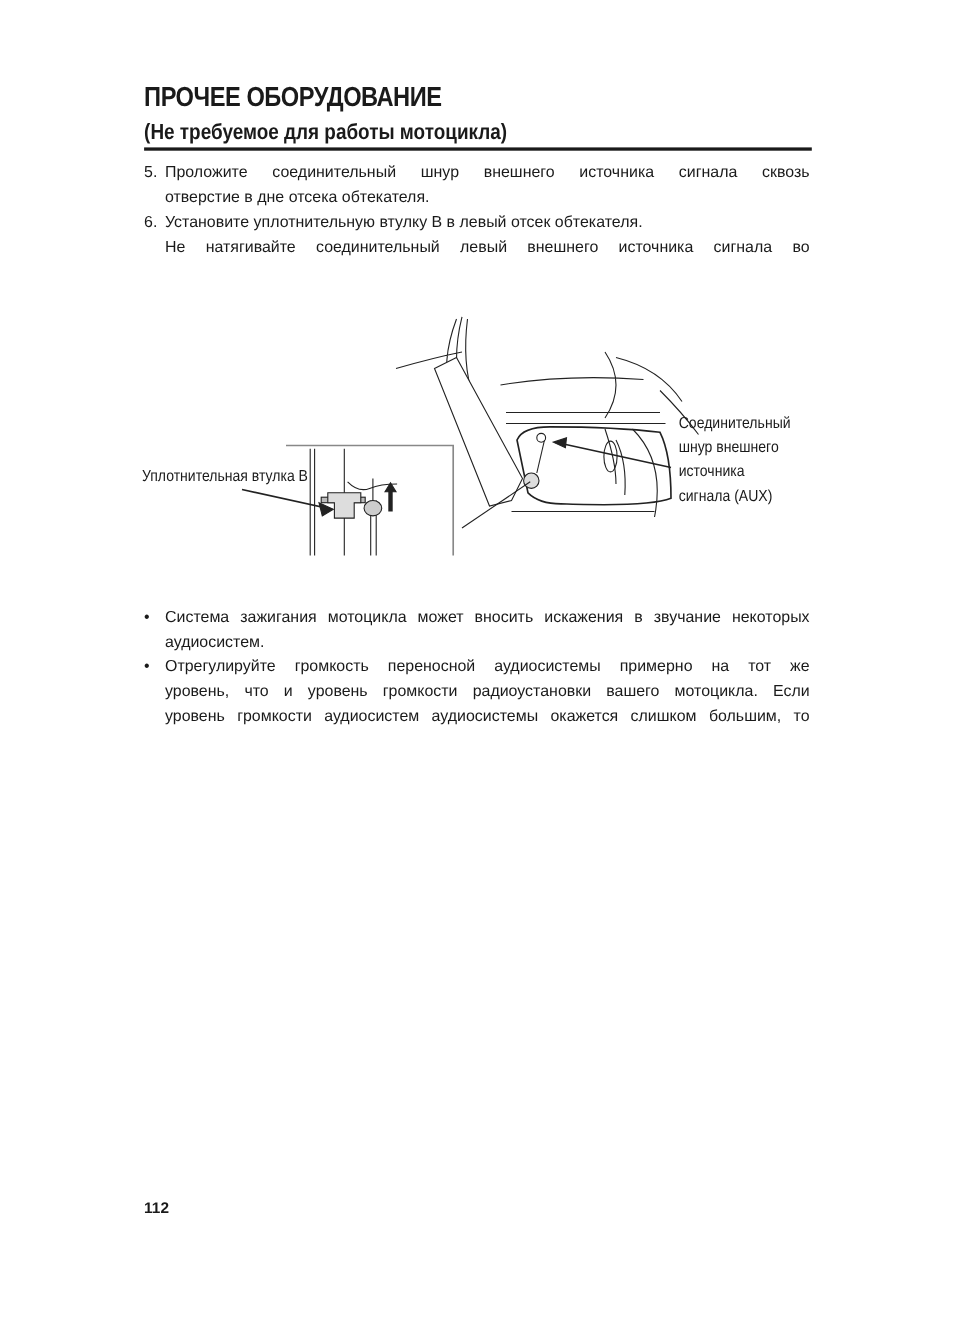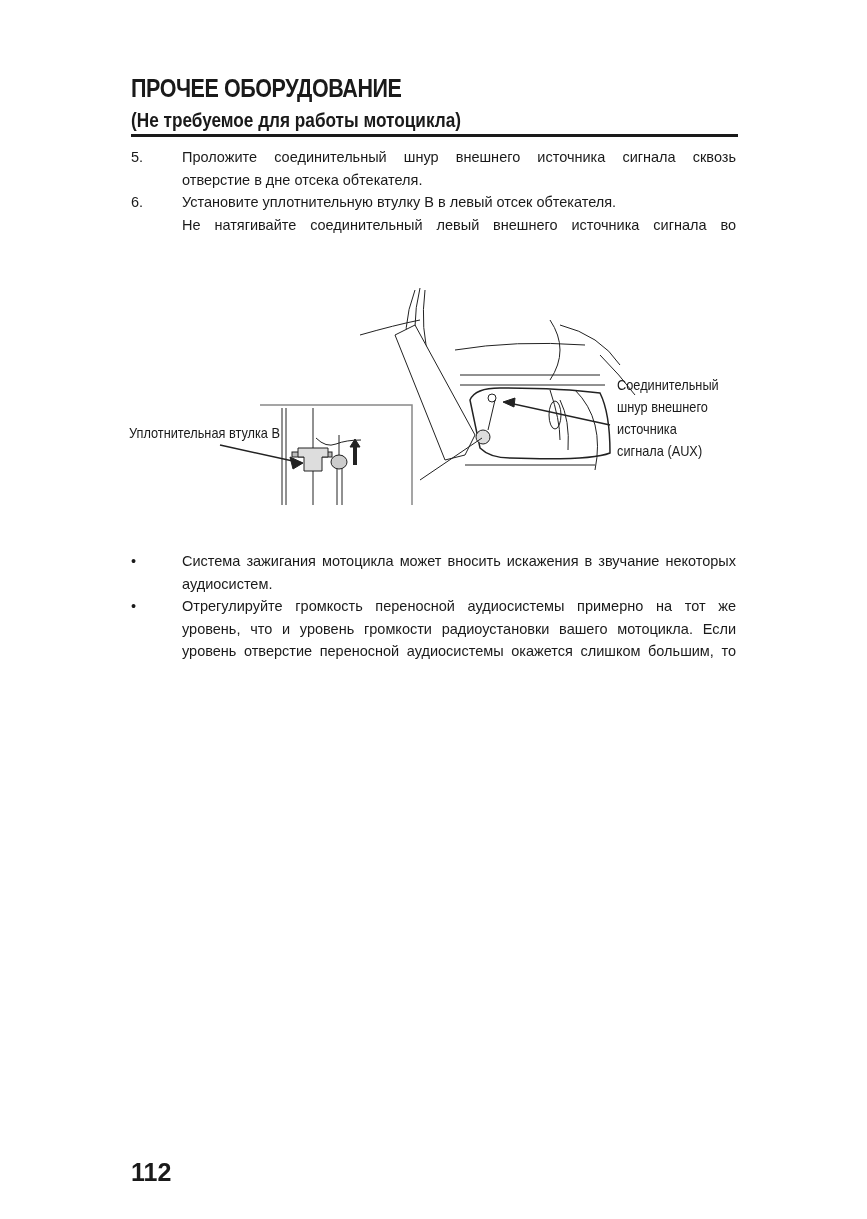--- a/index.html
+++ b/index.html
@@ -3,24 +3,24 @@
 <meta charset="utf-8">
 <style>
   html, body { margin:0; padding:0; background:#fff; }
   body { width:867px; height:1219px; position:relative; overflow:hidden; color:#1a1a1a; font-family:"Liberation Sans", sans-serif; }
   .title { position:absolute; left:131px; top:74px; font-size:25px; font-weight:bold; letter-spacing:-0.5px; transform:scaleX(0.86); transform-origin:left top; white-space:nowrap; }
   .subtitle { position:absolute; left:131px; top:109px; font-size:20px; font-weight:bold; transform:scaleX(0.86); transform-origin:left top; white-space:nowrap; }
   .rule { position:absolute; left:131px; top:134px; width:607px; height:3px; background:#1a1a1a; }
   .para { position:absolute; left:131px; width:605px; font-size:14.5px; line-height:22.5px; }
   .para .row { display:flex; }
   .para .num { width:19px; flex:none; }
-  .para .txt { flex:1; text-align:justify; text-align-last:left;margin-left:32px; }
+  .para .txt { flex:1; text-align:justify; text-align-last:left; }
   .steps { top:146px; }
   .bullets { top:550px; }
-  .page-num { position:absolute; left:131px; top:1158px; font-size:25px; font-weight:bold; }
+  .page-num { position:absolute; left:131px; top:1090px; font-size:14px; font-weight:bold; }
   .fig { position:absolute; left:120px; top:280px; width:630px; height:230px; }
   .lbl { position:absolute; font-size:14.5px; line-height:22px; white-space:nowrap; }
   .sx { transform:scaleX(0.88); transform-origin:left top; display:inline-block; }
 </style>
 </head>
 <body>
 
 <div class="title">ПРОЧЕЕ ОБОРУДОВАНИЕ</div>
 <div class="subtitle">(Не требуемое для работы мотоцикла)</div>
 <div class="rule"></div>
@@ -93,18 +93,18 @@
     <div style="flex:1">
       <div class="txt" style="text-align-last:justify">Система зажигания мотоцикла может вносить искажения в звучание некоторых</div>
       <div class="txt">аудиосистем.</div>
     </div>
   </div>
   <div class="row">
     <span class="num">•</span>
     <div style="flex:1">
       <div class="txt" style="text-align-last:justify">Отрегулируйте громкость переносной аудиосистемы примерно на тот же</div>
       <div class="txt" style="text-align-last:justify">уровень, что и уровень громкости радиоустановки вашего мотоцикла. Если</div>
-      <div class="txt" style="text-align-last:justify">уровень отверстие переносной аудиосистемы окажется слишком большим, то</div>
+      <div class="txt" style="text-align-last:justify">уровень громкости аудиосистем аудиосистемы окажется слишком большим, то</div>
     </div>
   </div>
 </div>
 
 <div class="page-num">112</div>
 
 </body></html>

